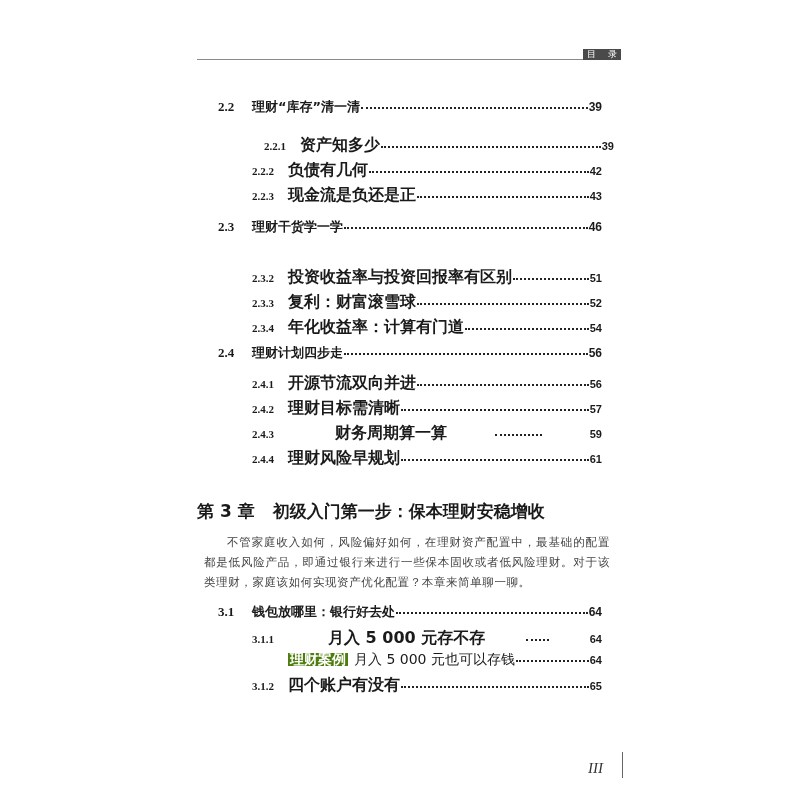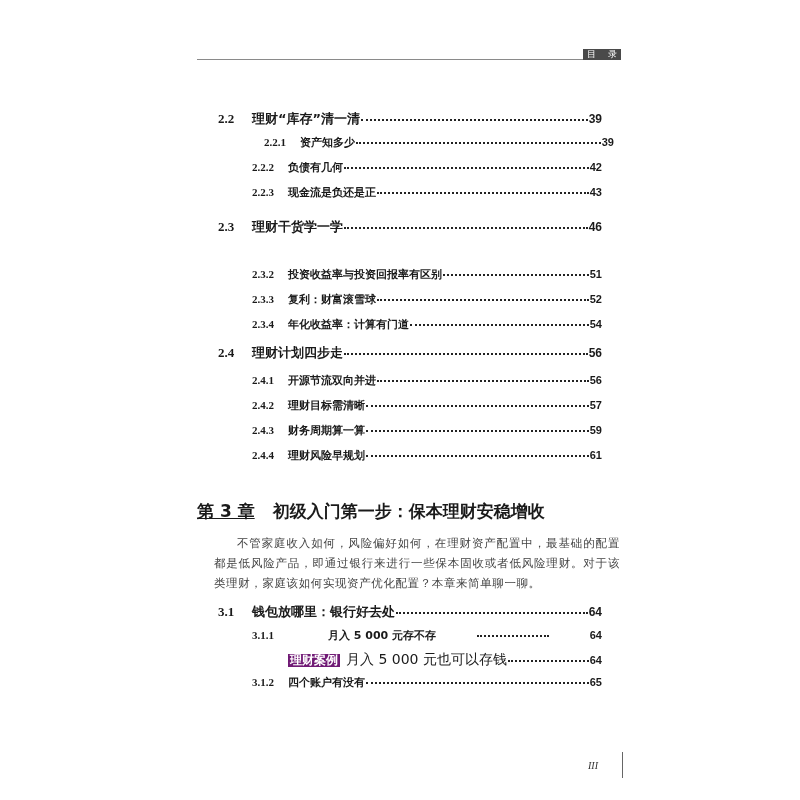--- a/index.html
+++ b/index.html
@@ -70,21 +70,21 @@
       font-family: "Liberation Serif", serif;
       font-weight: bold;
     }
     .toc-l2 .toc-num { width: 34px; }
     .toc-l3 .toc-num { width: 36px; }
     .toc-title {
       flex: 0 0 auto;
       font-family: "DejaVu Sans", sans-serif;
     }
     .toc-l2 .toc-title { font-size: 13px; }
-    .toc-l3 .toc-title { font-size: 11px; }
+    .toc-l3 .toc-title { font-size: 16px; }
     .toc-dots {
       flex: 1 1 auto;
       border-bottom: 2px dotted #222;
       margin: 0 1px;
       transform: translateY(-2px);
       min-width: 10px;
     }
     .toc-page {
       flex: 0 0 auto;
       font-family: Liberation Sans, sans-serif;
@@ -98,61 +98,60 @@
       position: absolute;
       left: 197px;
       top: 500px;
       font-size: 17px;
       font-weight: bold;
       font-family: "DejaVu Sans", sans-serif;
       white-space: nowrap;
     }
     .chapter-num {
       margin-right: 18px;
-      text-decoration: underline;
     }
     .chapter-intro {
       position: absolute;
-      left: 214px;
+      left: 204px;
       top: 533px;
       width: 406px;
       font-size: 11.5px;
       line-height: 20px;
       color: #444;
       text-indent: 2em;
-      font-family: Liberation Serif, serif;
+      font-family: Liberation Mono, monospace;
       text-align: justify;
       letter-spacing: 0.6px;
     }
     .case-badge {
       display: inline-block;
-      background: #701a75;
+      background: #4d7c0f;
       color: #fff;
-      font-size: 12px;
+      font-size: 14px;
       line-height: 13px;
       padding: 0 2px;
       margin-right: 6px;
       font-family: "DejaVu Sans", sans-serif;
       font-weight: bold;
     }
     .toc-case {
       left: 288px;
       width: 314px;
       font-size: 11px;
     }
     .toc-case .toc-title {
       font-weight: normal;
       font-size: 14px;
     }
     
     .page-number {
       position: absolute;
       left: 588px;
       top: 760px;
-      font-size: 10px;
+      font-size: 15px;
       font-style: italic;
       font-family: "Liberation Serif", serif;
       color: #333;
     }
     .footer-rule {
       position: absolute;
       left: 622px;
       top: 752px;
       width: 1px;
       height: 26px;
@@ -163,21 +162,21 @@
 <body>
 
 <div class="page">
 
   <div class="header-line"></div>
   <div class="header-box">
     <span>目</span>
     <span>录</span>
   </div>
 
-  <div class="toc-entry toc-l2" style="top:110px;">
+  <div class="toc-entry toc-l2" style="top:98px;">
     <span class="toc-num">2.2</span>
     <span class="toc-title">理财“库存”清一清</span>
     <span class="toc-dots"></span>
     <span class="toc-page">39</span>
   </div>
   <div class="toc-entry toc-l3" style="top:135px;margin-left:12px;">
     <span class="toc-num">2.2.1</span>
     <span class="toc-title">资产知多少</span>
     <span class="toc-dots"></span>
     <span class="toc-page">39</span>
@@ -231,21 +230,21 @@
     <span class="toc-title">开源节流双向并进</span>
     <span class="toc-dots"></span>
     <span class="toc-page">56</span>
   </div>
   <div class="toc-entry toc-l3" style="top:398px;">
     <span class="toc-num">2.4.2</span>
     <span class="toc-title">理财目标需清晰</span>
     <span class="toc-dots"></span>
     <span class="toc-page">57</span>
   </div>
-  <div class="toc-entry toc-l3" style="top:423px;">
+  <div class="toc-entry toc-l3" style="top:423px;gap:47px;">
     <span class="toc-num">2.4.3</span>
     <span class="toc-title">财务周期算一算</span>
     <span class="toc-dots"></span>
     <span class="toc-page">59</span>
   </div>
   <div class="toc-entry toc-l3" style="top:448px;">
     <span class="toc-num">2.4.4</span>
     <span class="toc-title">理财风险早规划</span>
     <span class="toc-dots"></span>
     <span class="toc-page">61</span>

